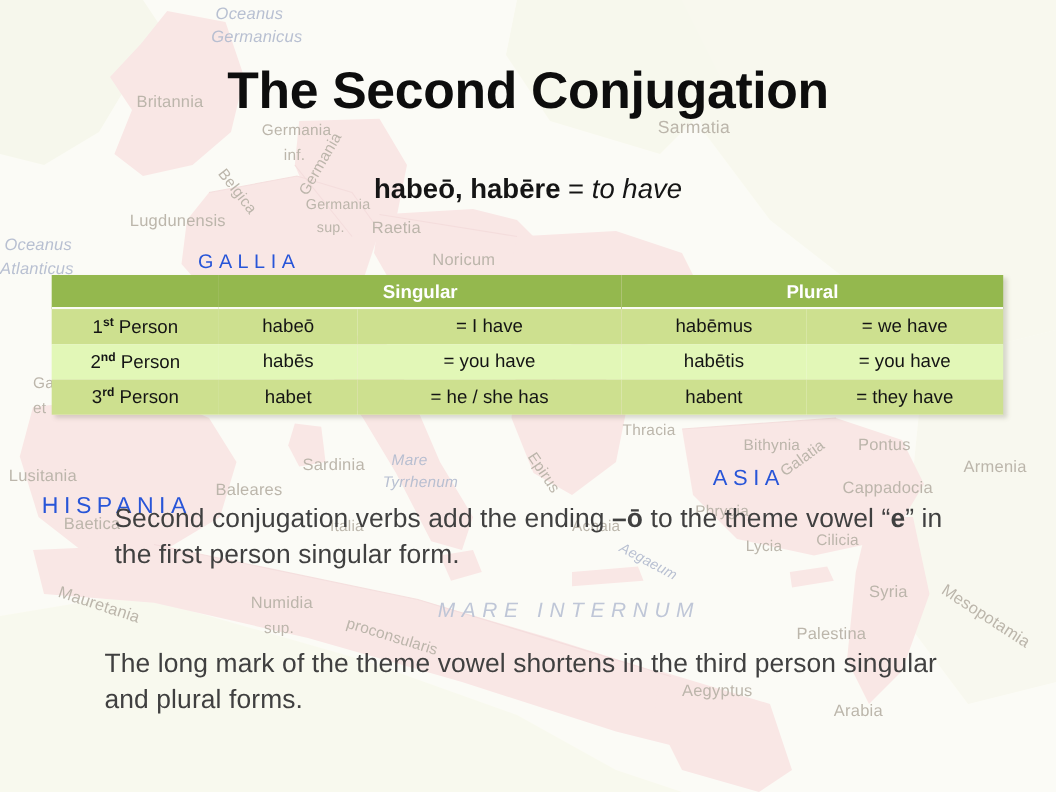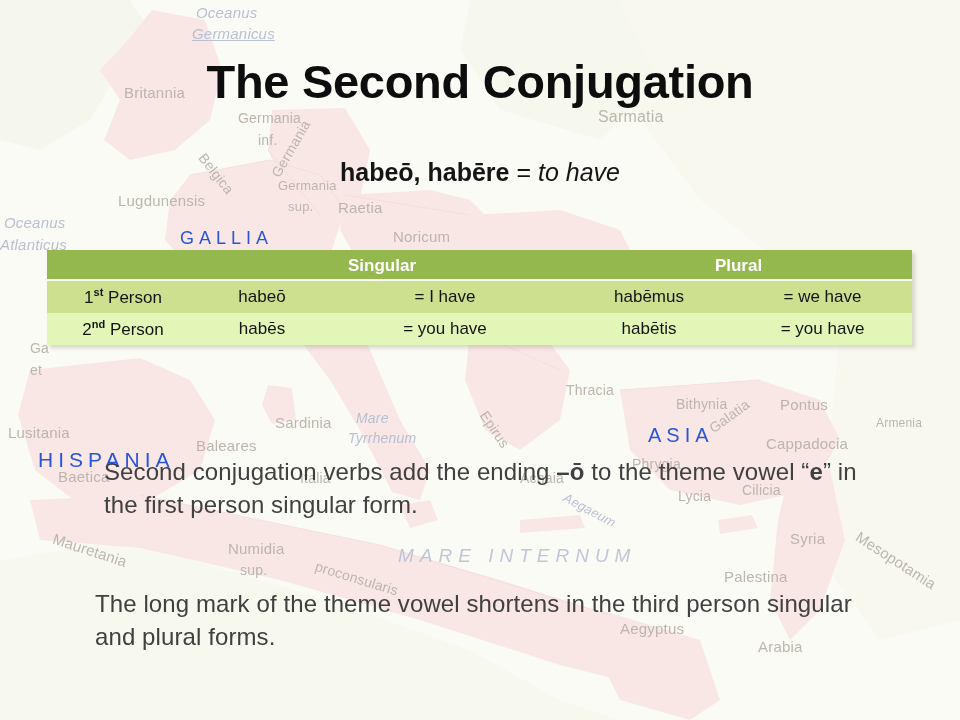--- a/index.html
+++ b/index.html
@@ -208,21 +208,21 @@
         <path d="M470,330 L560,370"></path>
         <path d="M620,390 L760,380"></path>
         <path d="M140,495 L380,545 L610,615"></path>
       </g>
 
       <rect x="0" y="0" width="960" height="720" fill="#ffffff" opacity="0.46"></rect>
     </svg>
 
     <div id="map-labels">
         <div class="map-label sea" style="left: 196px; top: 4px; font-size: 15px;">Oceanus</div>
-        <div class="map-label sea" style="left: 192px; top: 25px; font-size: 15px; text-decoration: underline;">Germanicus</div>
+        <div class="map-label sea" style="left: 192px; top: 25px; font-size: 15px;">Germanicus</div>
         <div class="map-label" style="left: 124px; top: 84px; font-size: 15px;">Britannia</div>
         <div class="map-label" style="left: 238px; top: 110px; font-size: 14px;">Germania</div>
         <div class="map-label" style="left: 258px; top: 132px; font-size: 14px;">inf.</div>
         <div class="map-label" style="left: 268px; top: 172px; font-size: 14px; transform: rotate(-60deg); transform-origin: left top;">Germania</div>
         <div class="map-label" style="left: 598px; top: 108px; font-size: 16px;">Sarmatia</div>
         <div class="map-label" style="left: 208px; top: 150px; font-size: 14px; transform: rotate(52deg); transform-origin: left top;">Belgica</div>
         <div class="map-label" style="left: 118px; top: 192px; font-size: 15px;">Lugdunensis</div>
         <div class="map-label" style="left: 278px; top: 178px; font-size: 13px;">Germania</div>
         <div class="map-label" style="left: 288px; top: 199px; font-size: 13px;">sup.</div>
         <div class="map-label" style="left: 338px; top: 199px; font-size: 15px;">Raetia</div>
@@ -237,21 +237,21 @@
         <div class="map-label" style="left: 58px; top: 468px; font-size: 15px;">Baetica</div>
         <div class="map-label" style="left: 196px; top: 437px; font-size: 15px;">Baleares</div>
         <div class="map-label" style="left: 275px; top: 414px; font-size: 15px;">Sardinia</div>
         <div class="map-label sea" style="left: 356px; top: 410px; font-size: 14px;">Mare</div>
         <div class="map-label sea" style="left: 348px; top: 430px; font-size: 14px;">Tyrrhenum</div>
         <div class="map-label" style="left: 490px; top: 408px; font-size: 14px; transform: rotate(56deg); transform-origin: left top;">Epirus</div>
         <div class="map-label big" style="left: 648px; top: 424px; font-size: 20px;">ASIA</div>
         <div class="map-label" style="left: 706px; top: 423px; font-size: 14px; transform: rotate(-36deg); transform-origin: left top;">Galatia</div>
         <div class="map-label" style="left: 676px; top: 396px; font-size: 14px;">Bithynia</div>
         <div class="map-label" style="left: 780px; top: 396px; font-size: 15px;">Pontus</div>
-        <div class="map-label" style="left: 876px; top: 416px; font-size: 12px; text-align: center;">Armenia</div>
+        <div class="map-label" style="left: 876px; top: 416px; font-size: 15px; text-align: center;">Armenia</div>
         <div class="map-label" style="left: 766px; top: 435px; font-size: 15px;">Cappadocia</div>
         <div class="map-label" style="left: 632px; top: 456px; font-size: 14px;">Phrygia</div>
         <div class="map-label" style="left: 678px; top: 488px; font-size: 14px;">Lycia</div>
         <div class="map-label" style="left: 742px; top: 482px; font-size: 14px;">Cilicia</div>
         <div class="map-label" style="left: 790px; top: 530px; font-size: 15px;">Syria</div>
         <div class="map-label" style="left: 724px; top: 568px; font-size: 15px;">Palestina</div>
         <div class="map-label" style="left: 862px; top: 528px; font-size: 15px; transform: rotate(33deg); transform-origin: left top;">Mesopotamia</div>
         <div class="map-label" style="left: 56px; top: 530px; font-size: 15px; transform: rotate(18deg); transform-origin: left top;">Mauretania</div>
         <div class="map-label" style="left: 228px; top: 540px; font-size: 15px;">Numidia</div>
         <div class="map-label" style="left: 240px; top: 562px; font-size: 14px;">sup.</div>
@@ -296,20 +296,27 @@
         <td class="form">habēmus</td>
         <td class="trans last">= we have</td>
       </tr>
       <tr class="row-b">
         <td class="person"><span>2</span><span class="ord">nd</span><span> Person</span></td>
         <td class="form">habēs</td>
         <td class="trans">= you have</td>
         <td class="form">habētis</td>
         <td class="trans last">= you have</td>
       </tr>
+      <tr class="row-a">
+        <td class="person"><span>3</span><span class="ord">rd</span><span> Person</span></td>
+        <td class="form">habet</td>
+        <td class="trans">= he / she has</td>
+        <td class="form">habent</td>
+        <td class="trans last">= they have</td>
+      </tr>
     </tbody>
   </table>
 
   <div class="para" id="para1"><span>Second conjugation verbs add the ending </span><b>–ō</b><span> to the theme vowel “</span><b>e</b><span>” in the first person singular form.</span></div>
 
   <div class="para" id="para2">The long mark of the theme vowel shortens in the third person singular and plural forms.</div>
 
 </div>
 
 </body></html>

